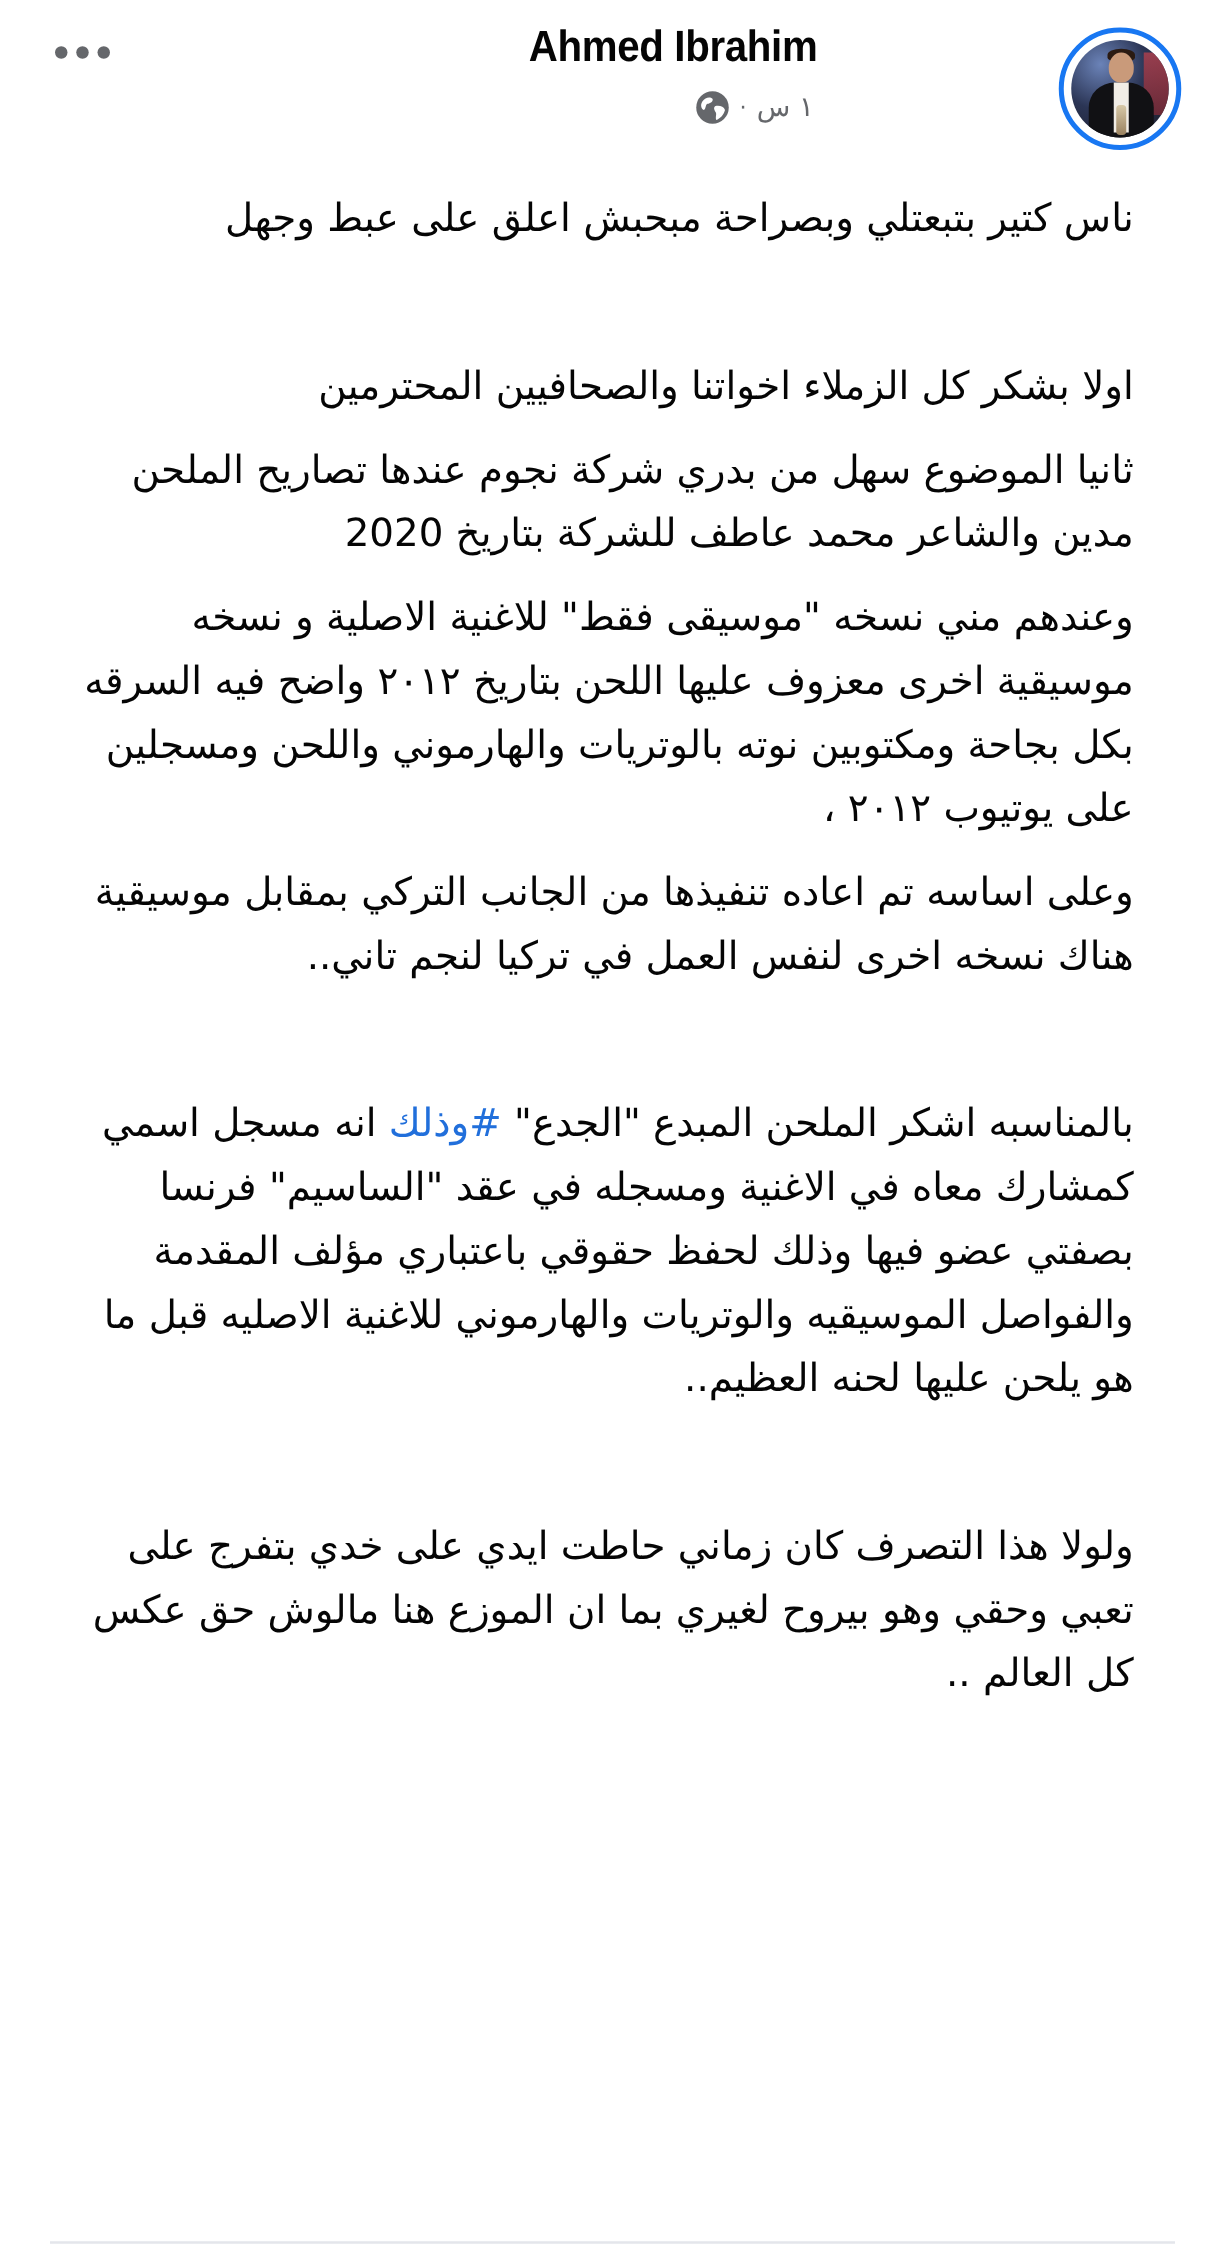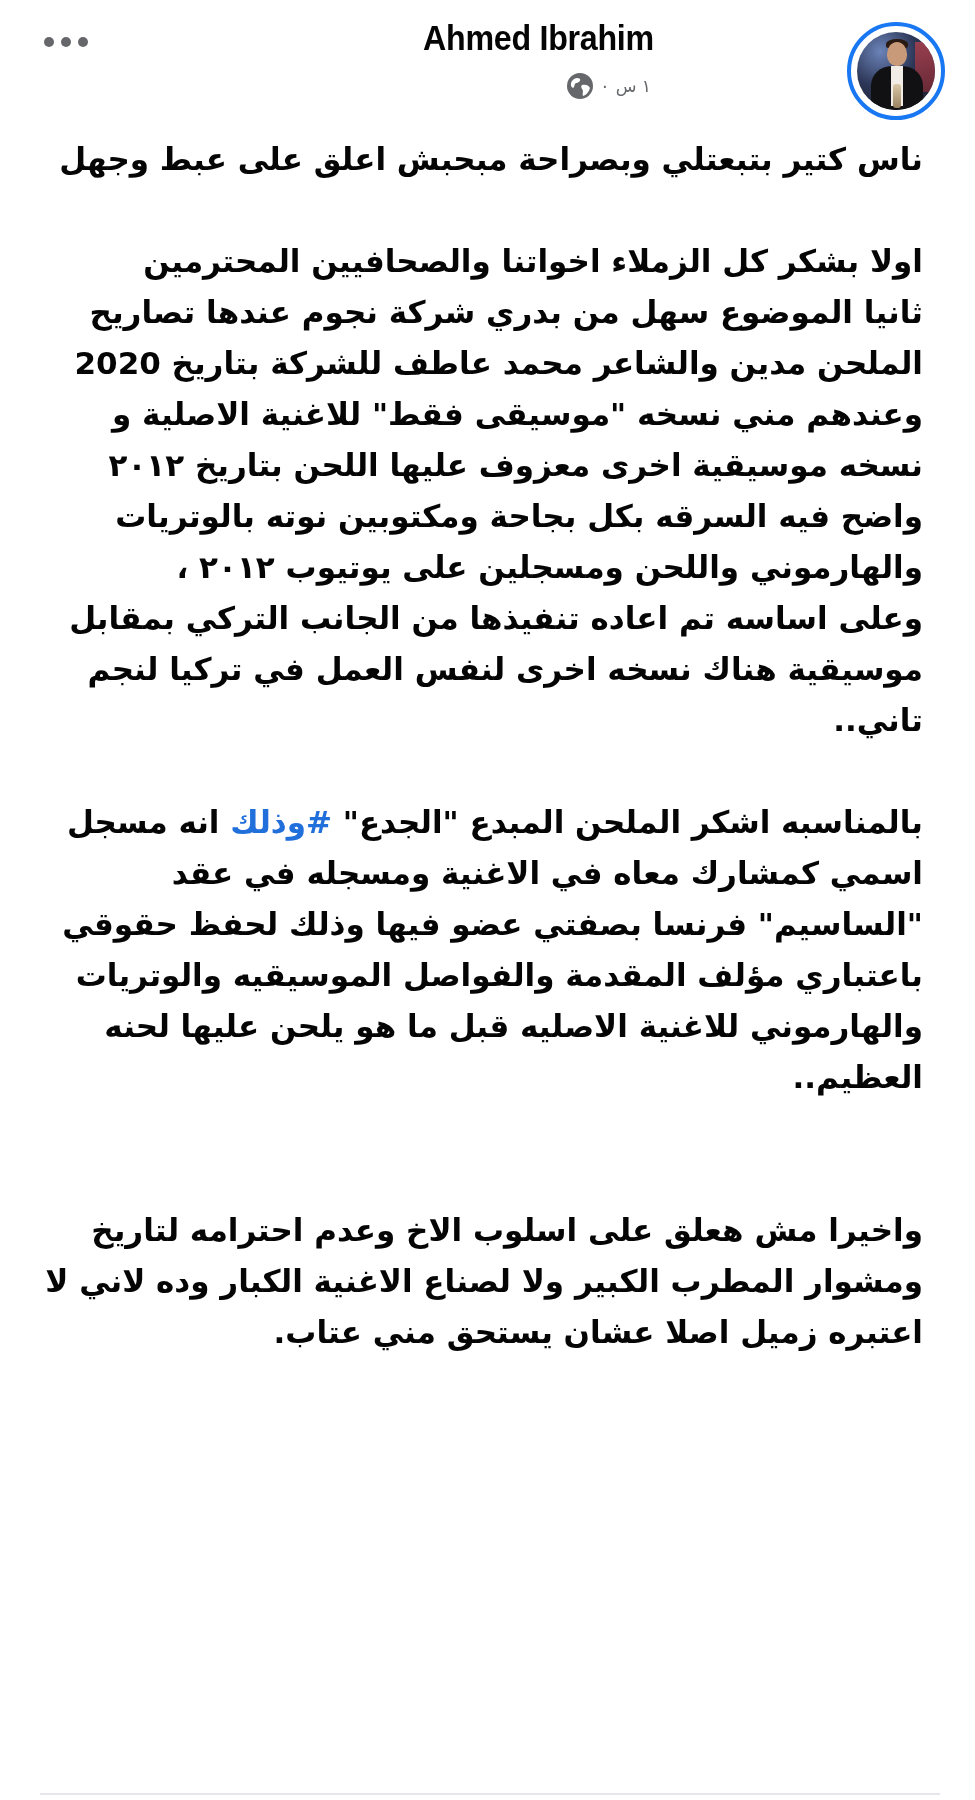--- a/index.html
+++ b/index.html
@@ -147,39 +147,38 @@
       display: inline-block;
     }
     .meta-sep {
       font-size: 18px;
       color: #65676b;
     }
     .post-time {
       direction: rtl;
       color: #65676b;
       font-family: "DejaVu Sans", sans-serif;
-      font-size: 17px;
+      font-size: 22px;
       cursor: pointer;
     }
     .post-body {
       position: absolute;
       top: 134px;
       left: 30px;
       width: 893px;
       direction: rtl;
       text-align: right;
       font-family: "DejaVu Sans", sans-serif;
       font-size: 31px;
       line-height: 51px;
       color: #050505;
     }
     .post-body p {
-      margin: 0;
+      margin: 16px;
       white-space: pre-wrap;
-      font-weight: bold;
     }
     .post-body .gap {
       height: 51px;
     }
     .hashtag {
       color: #216fdb;
       cursor: pointer;
     }
     .bottom-divider {
       position: absolute;
@@ -229,17 +228,17 @@
 <div class="post-body">
   <p>ناس كتير بتبعتلي وبصراحة مبحبش اعلق على عبط وجهل</p>
   <div class="gap"></div>
   <p>اولا بشكر كل الزملاء اخواتنا والصحافيين المحترمين</p>
   <p>ثانيا الموضوع سهل من بدري شركة نجوم عندها تصاريح الملحن مدين والشاعر محمد عاطف للشركة بتاريخ 2020</p>
   <p>وعندهم مني نسخه "موسيقى فقط" للاغنية الاصلية و نسخه موسيقية اخرى معزوف عليها اللحن بتاريخ ٢٠١٢ واضح فيه السرقه بكل بجاحة ومكتوبين نوته بالوتريات والهارموني واللحن ومسجلين على يوتيوب ٢٠١٢ ،</p>
   <p>وعلى اساسه تم اعاده تنفيذها من الجانب التركي بمقابل موسيقية هناك نسخه اخرى لنفس العمل في تركيا لنجم تاني..</p>
   <div class="gap"></div>
   <p><span>بالمناسبه اشكر الملحن المبدع "الجدع" </span><span class="hashtag">#وذلك</span><span> انه مسجل اسمي كمشارك معاه في الاغنية ومسجله في عقد "الساسيم" فرنسا بصفتي عضو فيها وذلك لحفظ حقوقي باعتباري مؤلف المقدمة والفواصل الموسيقيه والوتريات والهارموني للاغنية الاصليه قبل ما هو يلحن عليها لحنه العظيم..</span></p>
   <div class="gap"></div>
-  <div class="gap"></div>
-  <p>واخيرا مش هعلق على اسلوب الاخ وعدم احترامه لتاريخ ومشوار المطرب الكبير ولا لصناع الاغنية الكبار وده لاني لا اعتبره زميل اصلا عشان يستحق مني عتاب.</p>
+  <p>ولولا هذا التصرف كان زماني حاطت ايدي على خدي بتفرج على تعبي وحقي وهو بيروح لغيري بما ان الموزع هنا مالوش حق عكس كل العالم ..</p>
+  <div class="gap"></div>
 </div>
 
 <div class="bottom-divider"></div>
 
 </body></html>

